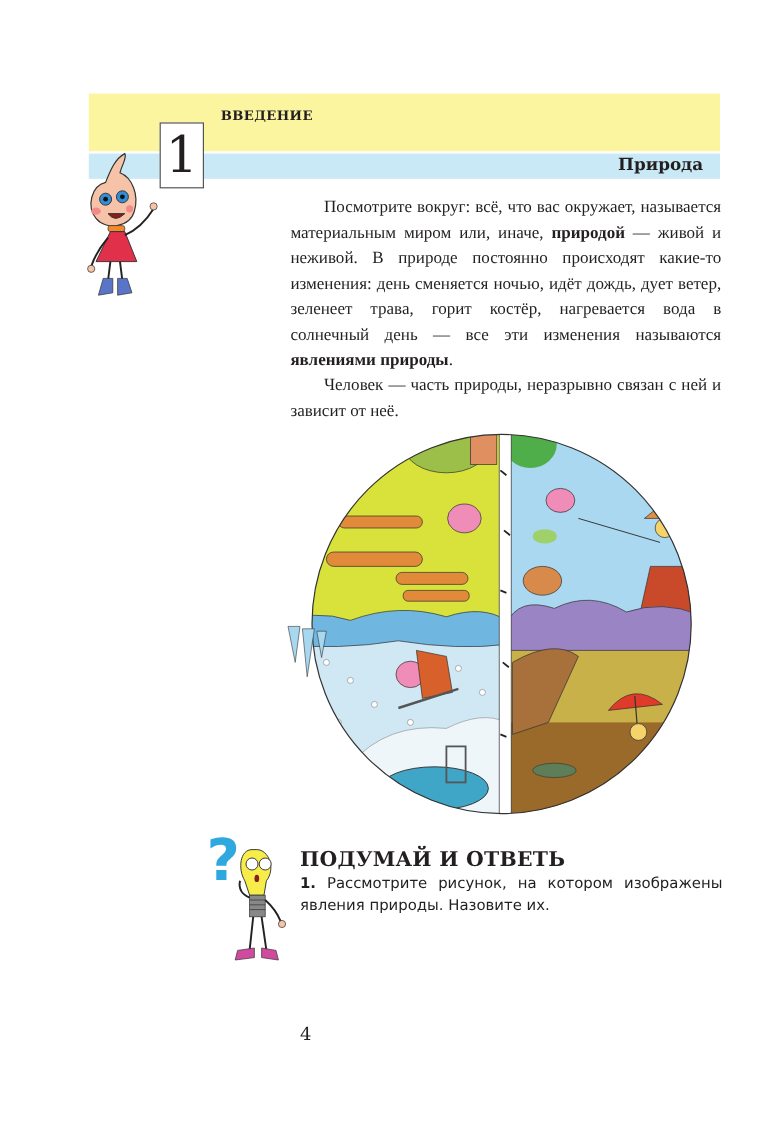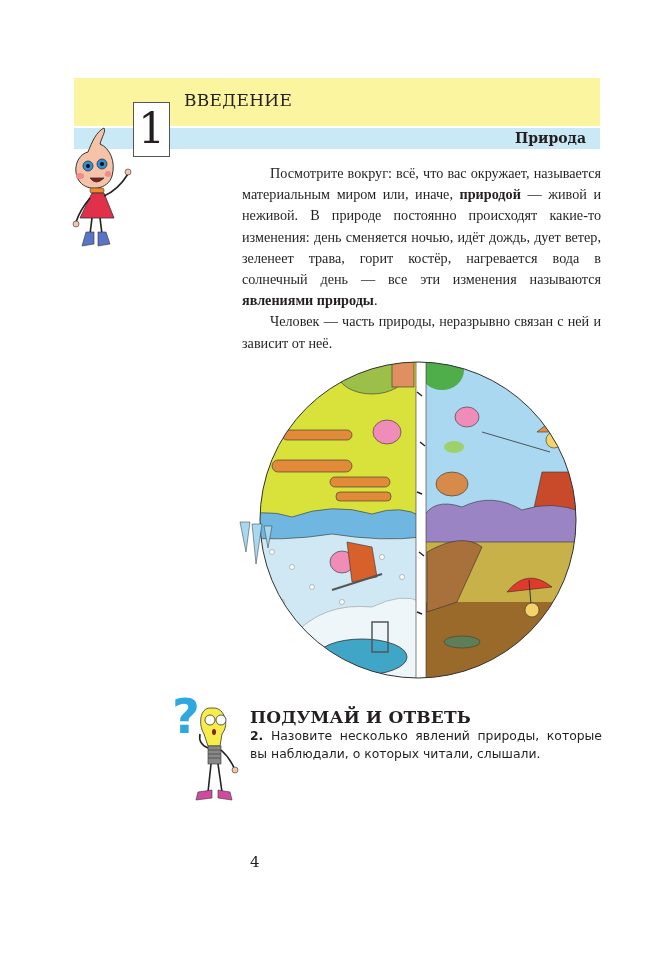--- a/index.html
+++ b/index.html
@@ -6,21 +6,21 @@
   body { width: 650px; height: 954px; position: relative; overflow: hidden;
          font-family: "DejaVu Serif", serif; color: #231f20; }
 
   .band-yellow { position: absolute; left: 74px; top: 78px; width: 526px; height: 48px; background: #fbf5a0; }
   .band-blue { position: absolute; left: 74px; top: 128px; width: 526px; height: 21px; background: #c8e9f5; }
 
   .chapter-num { position: absolute; left: 133px; top: 102px; width: 37px; height: 55px;
                  background: #fff; border: 1px solid #555; box-sizing: border-box;
                  font-family: "DejaVu Serif", serif; font-size: 42px; line-height: 52px;
                  text-align: center; color: #231f20; }
-  .chapter-title { position: absolute; left: 184px; top: 90px; font-size: 17px; font-weight: normal;
+  .chapter-title { position: absolute; left: 184px; top: 90px; font-size: 11px; font-weight: bold;
                    letter-spacing: 0.3px; color: #231f20; }
   .section-title { position: absolute; right: 64px; top: 130px; font-size: 14px; font-weight: bold; color: #231f20; }
 
   .mascot1 { position: absolute; left: 66px; top: 110px; width: 100px; height: 140px; }
   .mascot2 { position: absolute; left: 172px; top: 688px; width: 78px; height: 125px; }
 
   .intro { position: absolute; left: 242px; top: 163px; width: 359px;
            font-size: 14.2px; line-height: 21.2px; text-align: justify; color: #231f20; }
   .intro p { margin: 0; text-indent: 28px; font-family: Liberation Serif, serif; }
   .intro b { font-weight: bold; }
@@ -177,16 +177,16 @@
   <path d="M49 62 Q58 70 62 80" stroke="#222" stroke-width="1.6" fill="none"></path>
   <circle cx="63" cy="82" r="3" fill="#f6c3a8" stroke="#333" stroke-width="0.6"></circle>
   <path d="M39 76 L36 104" stroke="#222" stroke-width="1.6"></path>
   <path d="M46 76 L50 104" stroke="#222" stroke-width="1.6"></path>
   <path d="M26 104 L40 102 L40 110 L24 112 Z" fill="#d24aa0" stroke="#333" stroke-width="0.6"></path>
   <path d="M46 102 L58 104 L60 112 L46 110 Z" fill="#d24aa0" stroke="#333" stroke-width="0.6"></path>
 </svg>
 
 <div class="qa-title">ПОДУМАЙ И ОТВЕТЬ</div>
 <ul class="qa-list">
-  <li><span class="num">2.</span><span> Назовите несколько явлений природы, которые вы наблюдали, о которых читали, слышали.</span></li>
+  <li><span class="num">1.</span><span> Рассмотрите рисунок, на котором изображены явления природы. Назовите их.</span></li>
 </ul>
 
 <div class="page-number">4</div>
 
 </body></html>

